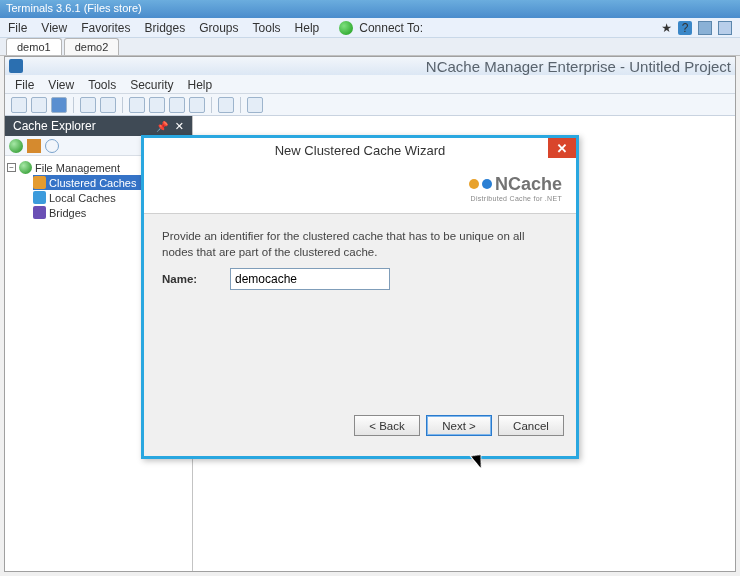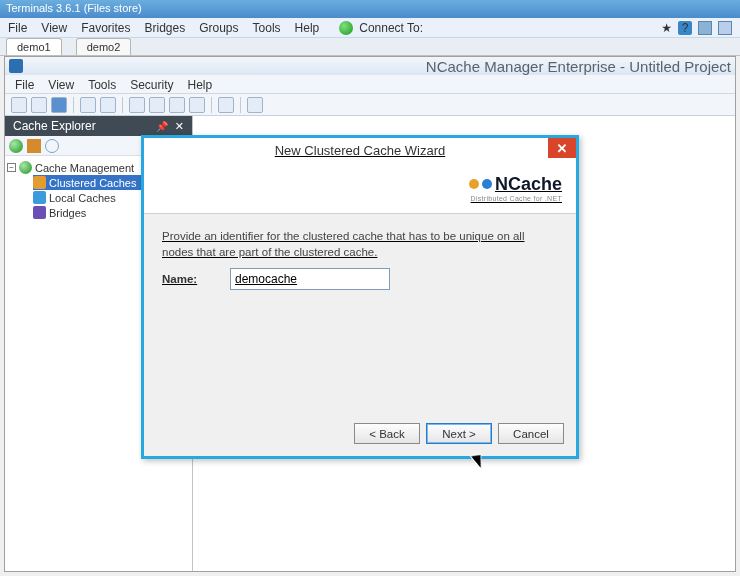--- a/index.html
+++ b/index.html
@@ -10,21 +10,21 @@
 .terminals-menu { height: 20px; background: #eaf1fb; border-bottom: 1px solid #c9d8e8; padding: 3px 8px; display: flex; gap: 14px; align-items: center; }
 .terminals-menu span { font-size: 12px; color: #333; cursor: default; }
 .terminals-menu .connect-area { display: flex; align-items: center; gap: 6px; margin-left: 6px; }
 .terminals-menu .connect-icon { width: 14px; height: 14px; border-radius: 50%; background: radial-gradient(circle at 35% 35%, #7ee07e, #1a9a1a); }
 .terminals-right-icons { margin-left: auto; display: flex; gap: 6px; align-items: center; }
 .icon-star { color: #f5b800; font-size: 14px; }
 .icon-info { width: 14px; height: 14px; border-radius: 2px; background: #3a87c8; color: #fff; font-size: 10px; display: inline-flex; align-items: center; justify-content: center; }
 .icon-box { width: 14px; height: 14px; background: #8ab1d6; border: 1px solid #5c87ad; }
 
 .terminals-tabs { height: 18px; background: #e9eef5; border-bottom: 1px solid #c0c0c0; display: flex; padding: 0 6px; }
-.terminals-tabs .ttab { padding: 2px 10px; font-size: 11px; background: #f8f8f8; border: 1px solid #b5b5b5; border-bottom: none; border-radius: 3px 3px 0 0; margin-right: 14px; color: #333; }
+.terminals-tabs .ttab { padding: 2px 10px; font-size: 11px; background: #f8f8f8; border: 1px solid #b5b5b5; border-bottom: none; border-radius: 3px 3px 0 0; margin-right: 2px; color: #333; }
 .terminals-tabs .ttab.active { background: #fff; }
 
 
 .ncache-window { position: absolute; left: 4px; top: 56px; width: 732px; height: 516px; background: #fff; border: 1px solid #a0a0a0; }
 .ncache-header { height: 18px; background: linear-gradient(#f2f6fb, #dce7f4); display: flex; align-items: center; padding: 0 4px; }
 .ncache-header .app-icon { width: 14px; height: 14px; background: #2b6fb0; margin-right: 6px; border-radius: 2px; }
 .ncache-title { margin-left: auto; font-size: 15px; color: #59636d; font-weight: 500; }
 .ncache-menu { height: 19px; background: #f2f6fb; border-bottom: 1px solid #d0d8e2; display: flex; gap: 14px; padding: 3px 10px; }
 .ncache-menu span { font-size: 12px; color: #333; }
 .ncache-toolbar { height: 22px; background: #f2f6fb; border-bottom: 1px solid #c9d3e0; display: flex; gap: 4px; align-items: center; padding: 0 6px; }
@@ -53,37 +53,37 @@
 .tree-icon.local { background: #3c9bdc; border-radius: 2px; }
 .tree-icon.bridge { background: #6a4fb5; border-radius: 2px; }
 .indent2 { margin-left: 26px; text-align: right; }
 
 .right-panel { flex: 1; background: #fff; display: flex; flex-direction: column; position: relative; }
 .tab-strip { height: 20px; background: #f2f6fb; display: flex; align-items: flex-end; padding-left: 2px; }
 .page-tab { background: #fff; border: 1px solid #bcc7d4; border-bottom: none; border-radius: 3px 3px 0 0; padding: 2px 8px; font-size: 11px; font-weight: 600; display: flex; align-items: center; gap: 4px; }
 .page-tab .icon-home { width: 12px; height: 12px; background: #f0b030; clip-path: polygon(50% 0, 100% 45%, 82% 45%, 82% 100%, 18% 100%, 18% 45%, 0 45%); }
 
 
-.wizard { position: absolute; left: 141px; top: 135px; width: 438px; height: 324px; background: #f0f0f0; border: 3px solid #29a7e0; box-shadow: 2px 2px 6px rgba(0,0,0,0.25); text-decoration: underline; }
+.wizard { position: absolute; left: 141px; top: 135px; width: 438px; height: 324px; background: #f0f0f0; border: 3px solid #29a7e0; box-shadow: 2px 2px 6px rgba(0,0,0,0.25); }
 .wizard-title { height: 24px; background: #fff; display: flex; align-items: center; justify-content: center; position: relative; color: #333; font-size: 13px; }
 .wizard-close { position: absolute; right: 0; top: 0; width: 28px; height: 20px; background: #d9452b; color: #fff; display: flex; align-items: center; justify-content: center; font-size: 13px; font-weight: bold; }
 .wizard-header { height: 52px; background: #fff; border-bottom: 1px solid #d0d0d0; display: flex; align-items: center; padding: 0 14px; }
 .wizard-header h3 { font-size: 12.5px; font-weight: 700; color: #333; }
 .wizard-logo { margin-left: auto; display: flex; flex-direction: column; align-items: flex-end; }
-.wizard-logo .logo-main { font-size: 18px; font-weight: 700; color: #0f172a; display: flex; align-items: center; gap: 3px; }
+.wizard-logo .logo-main { font-size: 18px; font-weight: 700; color: #737373; display: flex; align-items: center; gap: 3px; }
 .wizard-logo .logo-main .dot { width: 10px; height: 10px; border-radius: 50%; }
 .wizard-logo .logo-main .dot.o { background: #e8a12a; }
 .wizard-logo .logo-main .dot.b { background: #2a7fd4; }
 .wizard-logo .logo-sub { font-size: 7px; color: #888; letter-spacing: 0.3px; }
 .wizard-content { padding: 14px 18px; font-size: 11.5px; color: #444; }
 .wizard-content p { line-height: 1.4; margin-bottom: 8px; }
 .form-row { display: flex; align-items: center; gap: 16px; margin-top: 4px; }
 .form-row label { font-weight: 600; color: #333; width: 52px; }
 .form-row input { width: 160px; height: 20px; border: 1px solid #7f9db9; padding: 10px 4px; font-size: 12px; }
-.wizard-buttons { position: absolute; bottom: 12px; right: 12px; display: flex; gap: 6px; }
+.wizard-buttons { position: absolute; bottom: 20px; right: 12px; display: flex; gap: 6px; }
 .wbtn { width: 66px; height: 21px; background: linear-gradient(#fdfdfd, #e5e5e5); border: 1px solid #8a8a8a; font-size: 11.5px; color: #333; cursor: pointer; }
 .wbtn.focus { border: 1px solid #2a7acc; box-shadow: 0 0 0 1px #7db6ed inset; }
 
 .cursor { position: absolute; left: 475px; top: 452px; width: 14px; height: 18px; pointer-events: none; }
 .cursor::before { content: ""; position: absolute; width: 0; height: 0; border-left: 8px solid #000; border-top: 5px solid transparent; border-bottom: 10px solid transparent; transform: rotate(-40deg); filter: drop-shadow(1px 0 0 #fff) drop-shadow(-1px 0 0 #fff) drop-shadow(0 -1px 0 #fff); }
 
 .bg-text { position: absolute; left: 200px; top: 160px; width: 560px; font-size: 12px; color: #333; line-height: 1.45; }
 .bg-text p { margin-bottom: 10px; }
 </style>
 </head>
@@ -154,21 +154,21 @@
       </div>
       <div class="panel-toolbar">
         <div class="pt-icon globe"></div>
         <div class="pt-icon boxes"></div>
         <div class="pt-icon refresh"></div>
       </div>
       <div class="tree">
         <div class="tree-row">
           <span class="exp-box">−</span>
           <span class="tree-icon globe"></span>
-          <span>Cache Management</span>
+          <span>File Management</span>
         </div>
         <div class="tree-row sel indent2">
           <span class="tree-icon cluster"></span>
           <span>Clustered Caches</span>
         </div>
         <div class="tree-row indent2">
           <span class="tree-icon local"></span>
           <span>Local Caches</span>
         </div>
         <div class="tree-row indent2">

